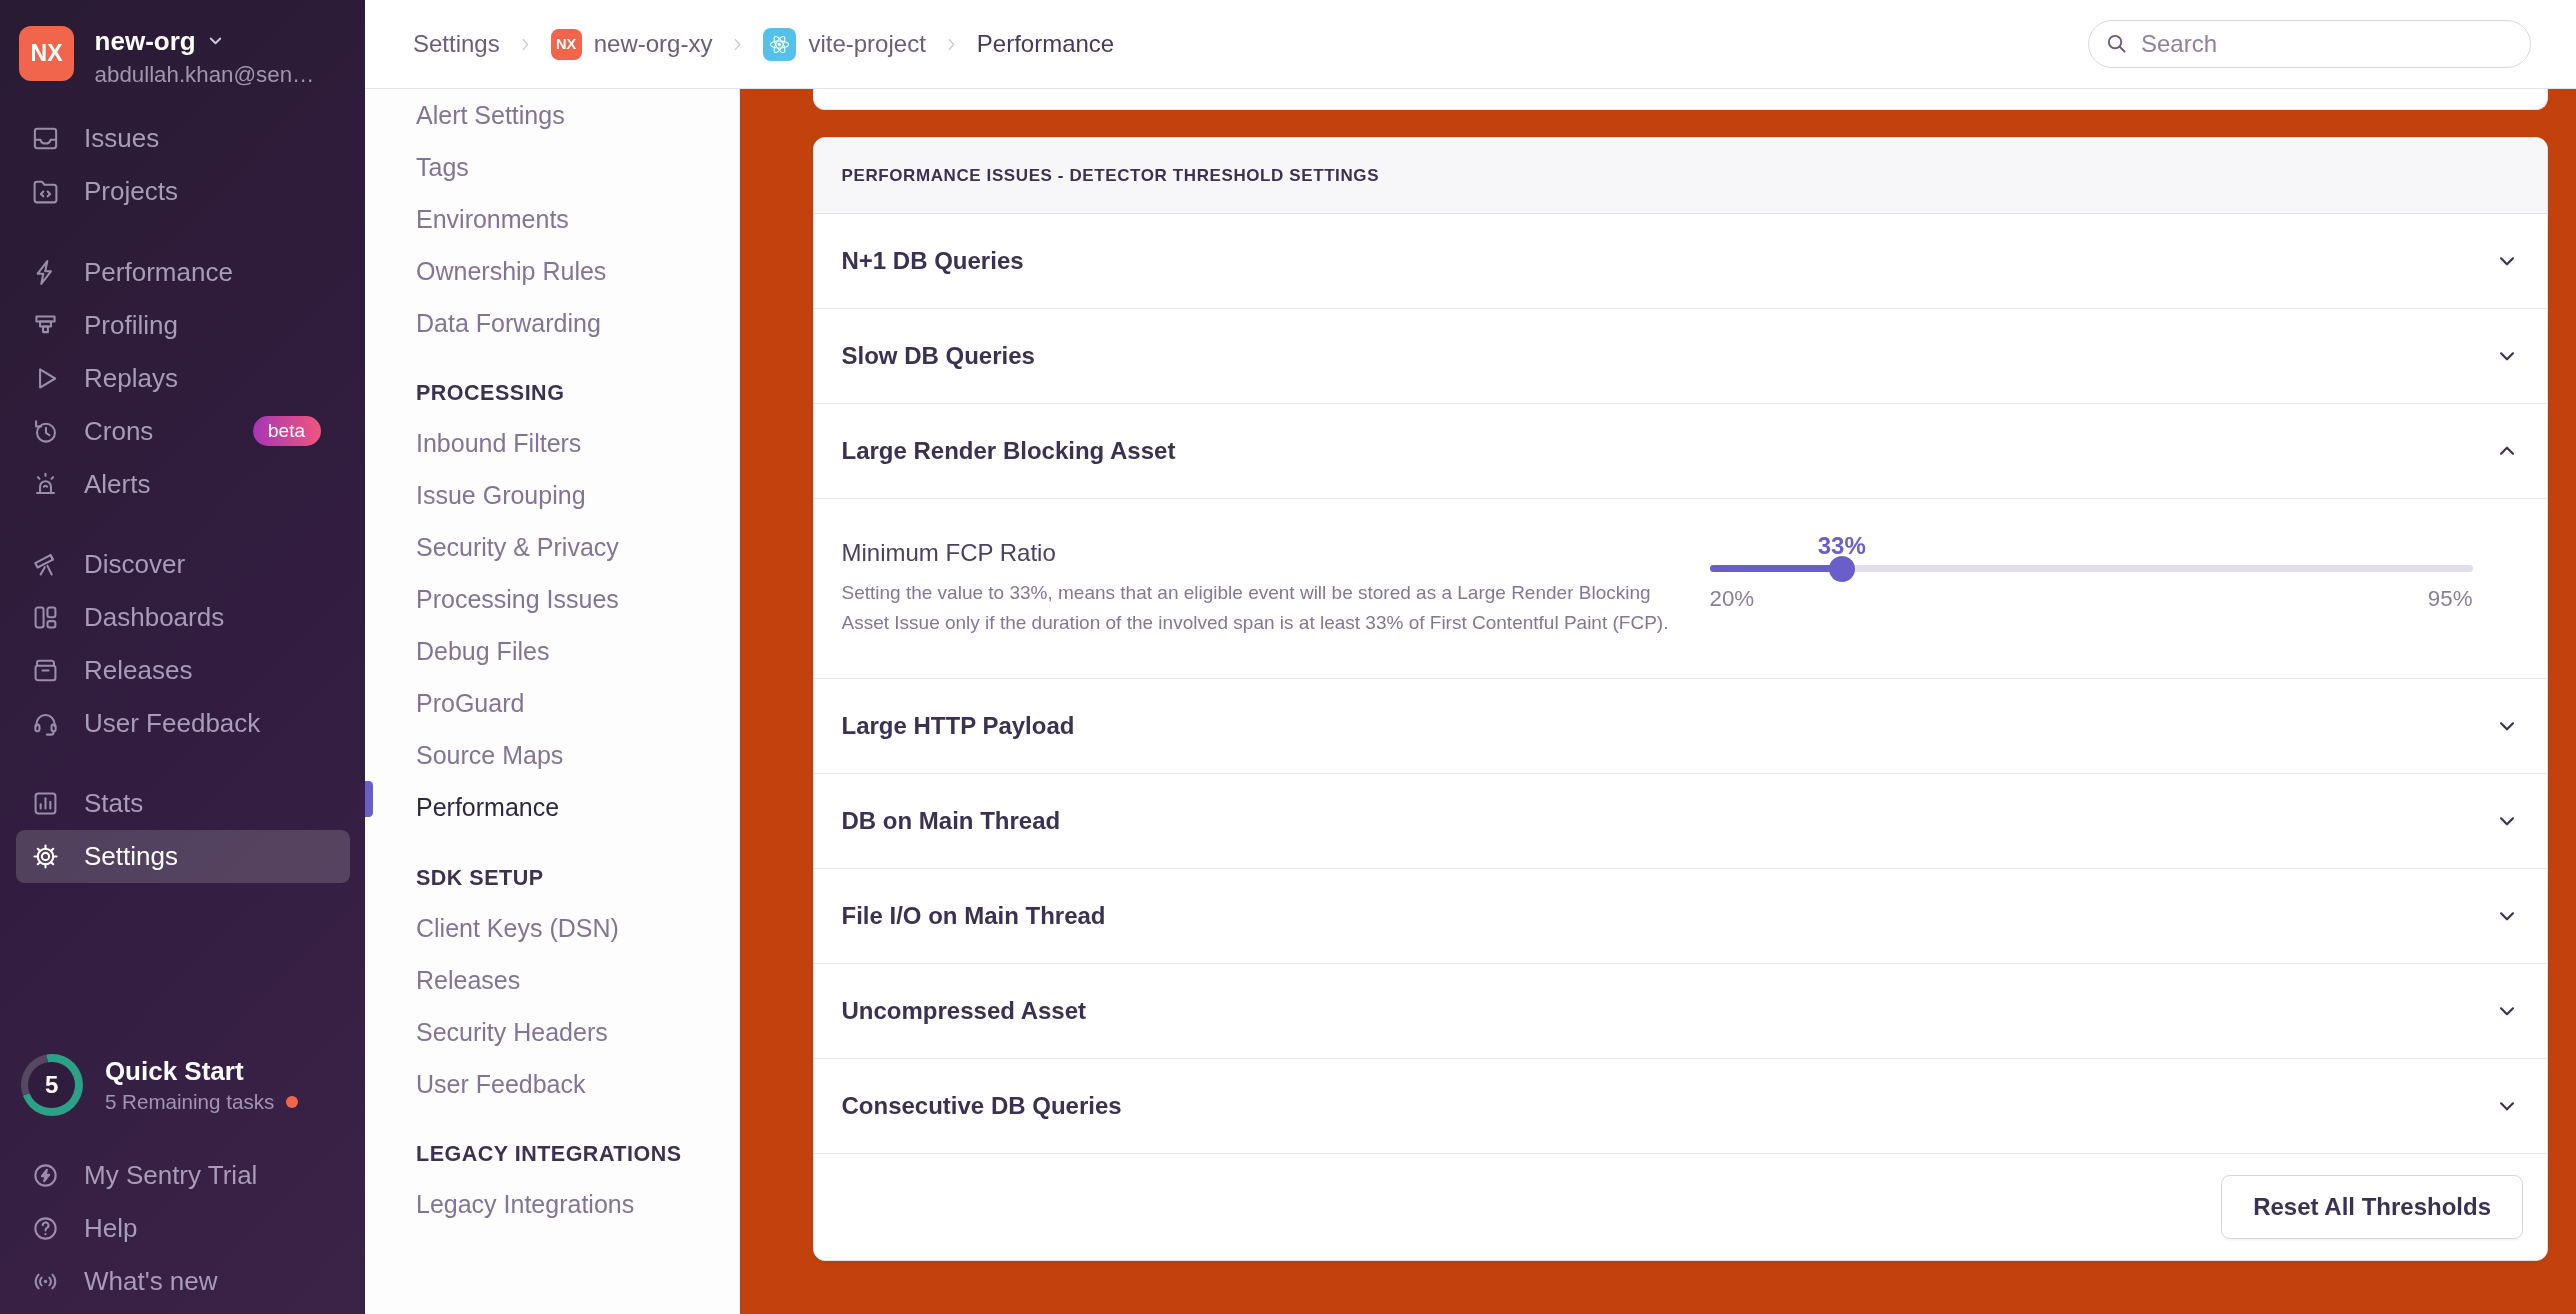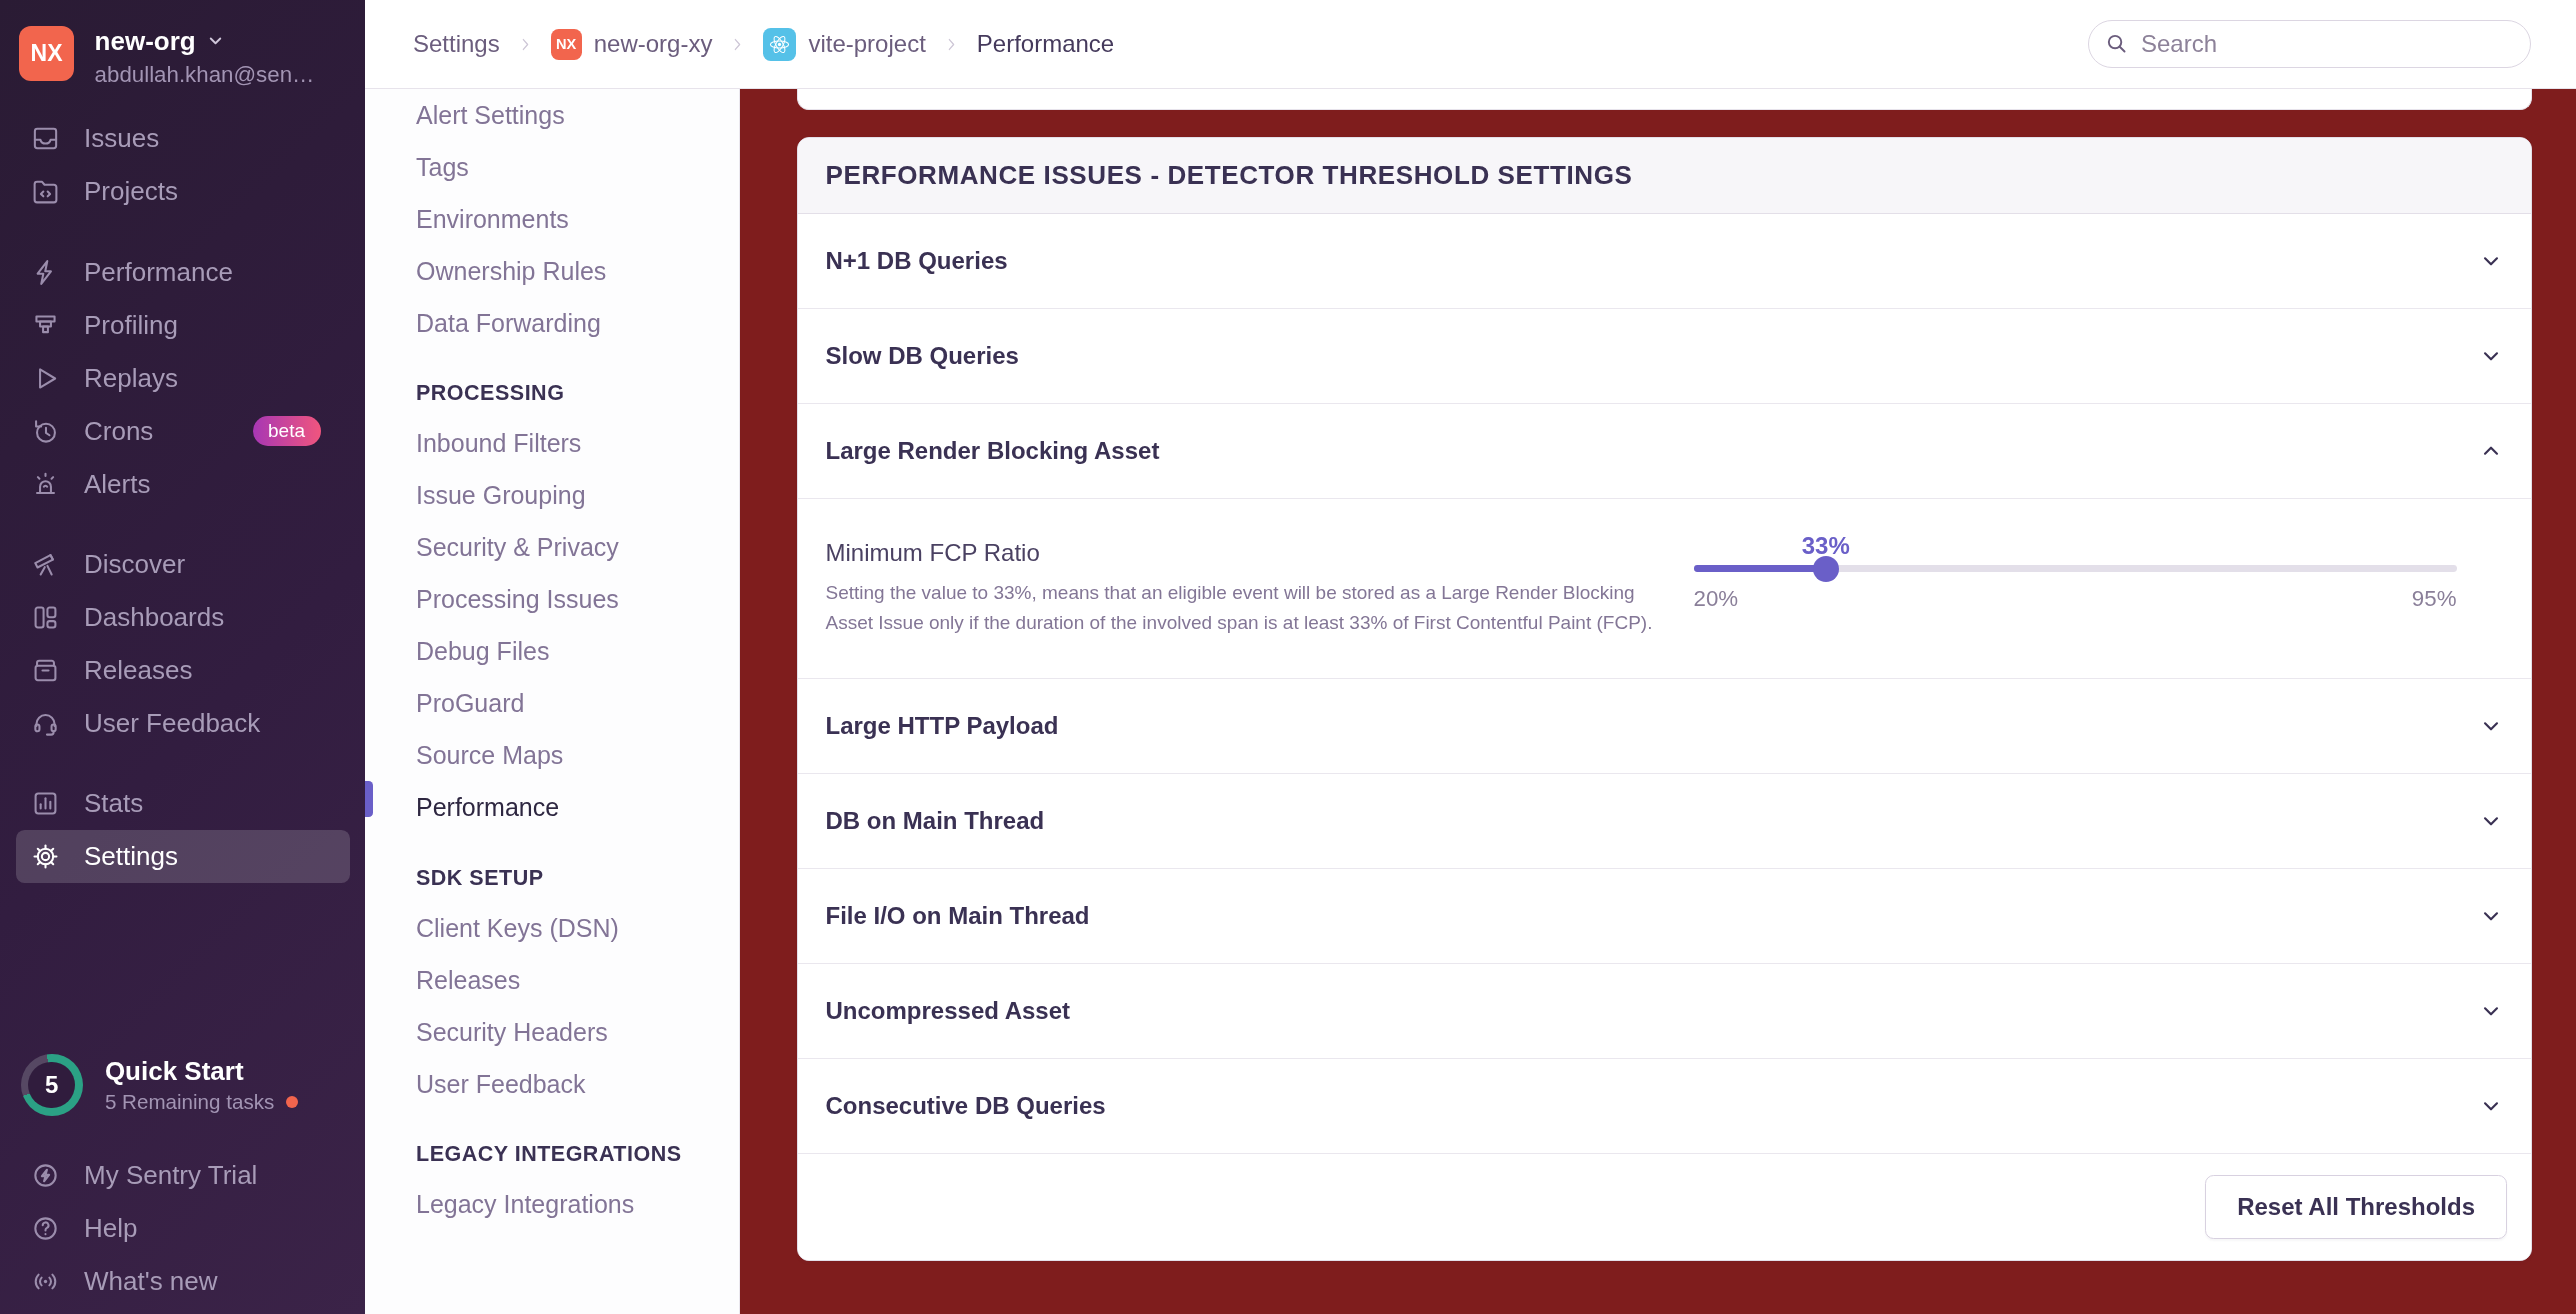--- a/index.html
+++ b/index.html
@@ -83,21 +83,21 @@
 
   .search { margin-left: auto; position: relative; width: 443px; height: 48px; }
   .search input {
     width: 100%; height: 100%; border-radius: 24px; border: 1.7px solid #dcd6e2;
     background: #fff; padding: 0 17px 0 52px; font-size: 24px; color: #453a5c;
     font-family: inherit; outline: none;
   }
   .search input::placeholder { color: #8d8299; }
   .search-ic { position: absolute; left: 17px; top: 12px; color: #6b5d7d; }
 
-  .content { flex: 1; display: flex; min-height: 0; background: #7f1d1d; }
+  .content { flex: 1; display: flex; min-height: 0; background: #c2410c; gap: 16px; }
 
   
   .subnav {
     width: 375px; min-width: 375px; background: #fdfdfe; border-right: 0.9px solid #eae7ee;
     position: relative; font-size: 25px; overflow: hidden;
   }
   .sn-item { height: 52px; display: flex; align-items: center; padding-left: 51px; color: #827496; cursor: pointer; }
   .sn-item.active { color: #2e2741; }
   .sn-header {
     margin-top: 20.6px; height: 48px; display: flex; align-items: center; padding-left: 51px;
@@ -116,21 +116,21 @@
   }
   .panel {
     width: 1735px; margin-top: 27.5px; background: #fff;
     border: 0.9px solid #e3dfe8; border-radius: 12px;
     box-shadow: 0 1.7px 3.4px rgba(50,40,70,0.05);
     overflow: hidden;
   }
   .panel-header {
     height: 76px; background: #f7f6f9; border-bottom: 0.9px solid #e3dfe8;
     display: flex; align-items: center; padding: 0 27.5px;
-    font-size: 26px; font-weight: bold; color: #3a3153; letter-spacing: 0.6px;
+    font-size: 17px; font-weight: bold; color: #3a3153; letter-spacing: 0.6px;
   }
   .acc-row {
     height: 95px; border-bottom: 0.9px solid #eae7ee; background: #fff;
     display: flex; align-items: center; justify-content: space-between;
     padding: 0 27.5px; cursor: pointer;
   }
   .acc-title { font-size: 24px; font-weight: bold; color: #3a3153; }
   .chev { color: #3a3153; display: grid; place-items: center; }
 
   .detail {

